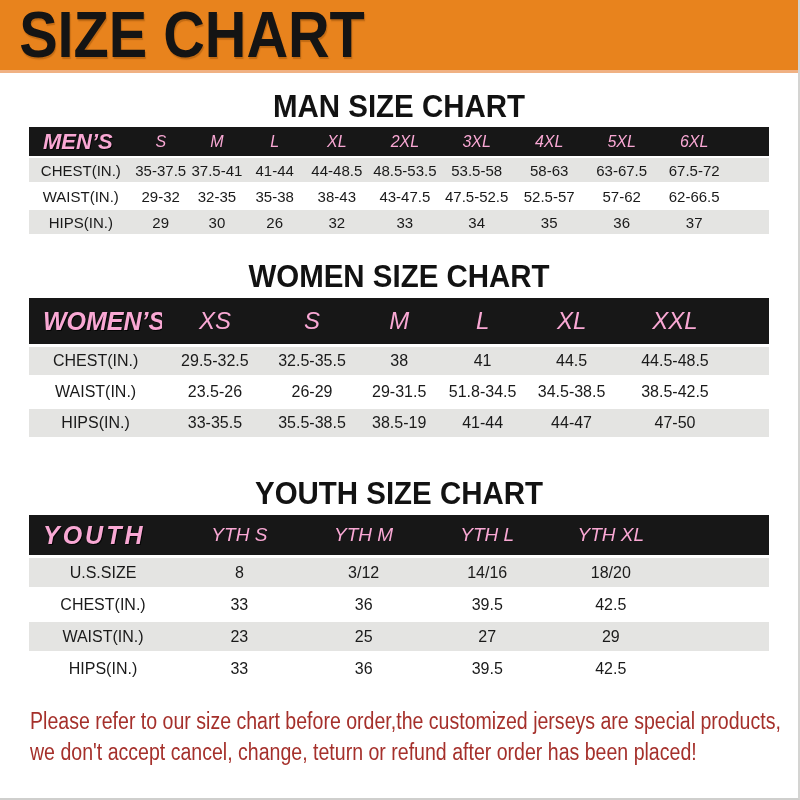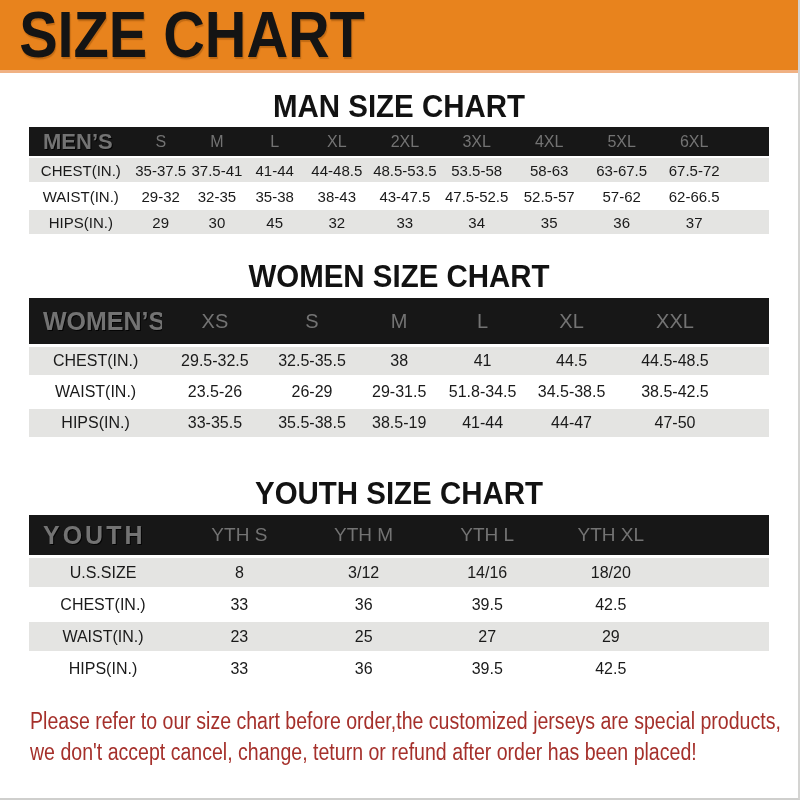--- a/index.html
+++ b/index.html
@@ -57,46 +57,47 @@
     margin: 0 auto;
     border-collapse: separate;
     table-layout: fixed;
   }
   .men-table   { margin-top: 19px; border-spacing: 0 2px; }
   .women-table { margin-top: 18px; border-spacing: 0 3px; }
   .youth-table { margin-top: 20px; border-spacing: 0 3px; }
 
   table.size-table th {
     background: #171717;
-    color: #737373;
+    color: #f9a8d4;
     font-weight: normal;
     text-align: center;
     white-space: nowrap;
     overflow: hidden;
+    font-style: italic;
   }
   table.size-table th.header-label {
     text-align: left;
     font-weight: bold;
     padding-left: 14px;
     text-shadow: 1px 1px 0 rgba(0,0,0,0.8);
   }
   table.size-table td {
     text-align: center;
     color: #1a1a1a;
     white-space: nowrap;
     overflow: hidden;
   }
   table.size-table tbody tr:nth-child(odd) td { background: #E4E4E2; }
   table.size-table tbody tr:nth-child(even) td { background: #ffffff; }
 
   .men-table th   { height: 27px; font-size: 16px; }
   .men-table th.header-label { font-size: 22px; }
   .men-table td   { height: 22px; font-size: 15px; }
 
-  .women-table th { height: 44px; font-size: 20px; }
+  .women-table th { height: 44px; font-size: 24px; }
   .women-table th.header-label { font-size: 25px; margin-left: 24px; }
   .women-table td { height: 26px; font-size: 16px; }
 
   .youth-table th { height: 38px; font-size: 19px; }
   .youth-table th.header-label { font-size: 25px; letter-spacing: 3px; }
   .youth-table td { height: 27px; font-size: 16px; }
 
   
   .disclaimer {
     margin: 20px 0 12px 30px;
@@ -175,21 +176,21 @@
             <td>47.5-52.5</td>
             <td>52.5-57</td>
             <td>57-62</td>
             <td>62-66.5</td>
             <td></td>
           </tr>
           <tr>
             <td>HIPS(IN.)</td>
             <td>29</td>
             <td>30</td>
-            <td>45</td>
+            <td>26</td>
             <td>32</td>
             <td>33</td>
             <td>34</td>
             <td>35</td>
             <td>36</td>
             <td>37</td>
             <td></td>
           </tr>
         </tbody>
       </table>

